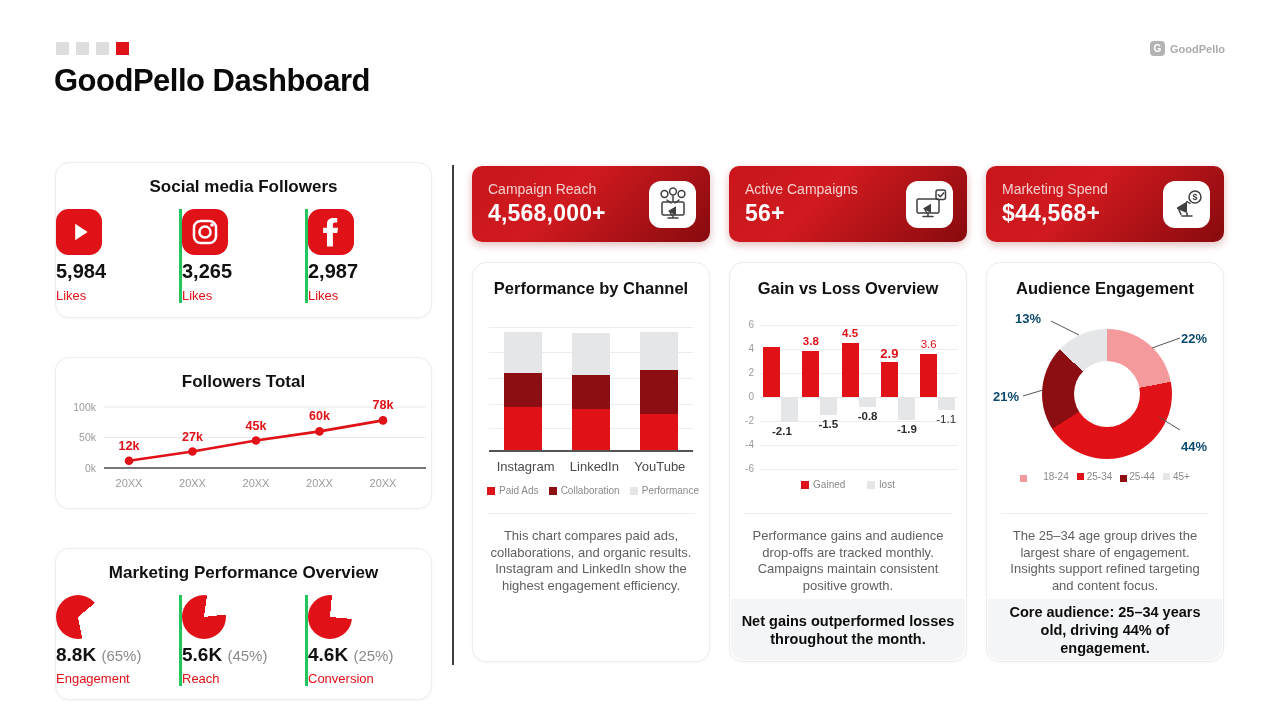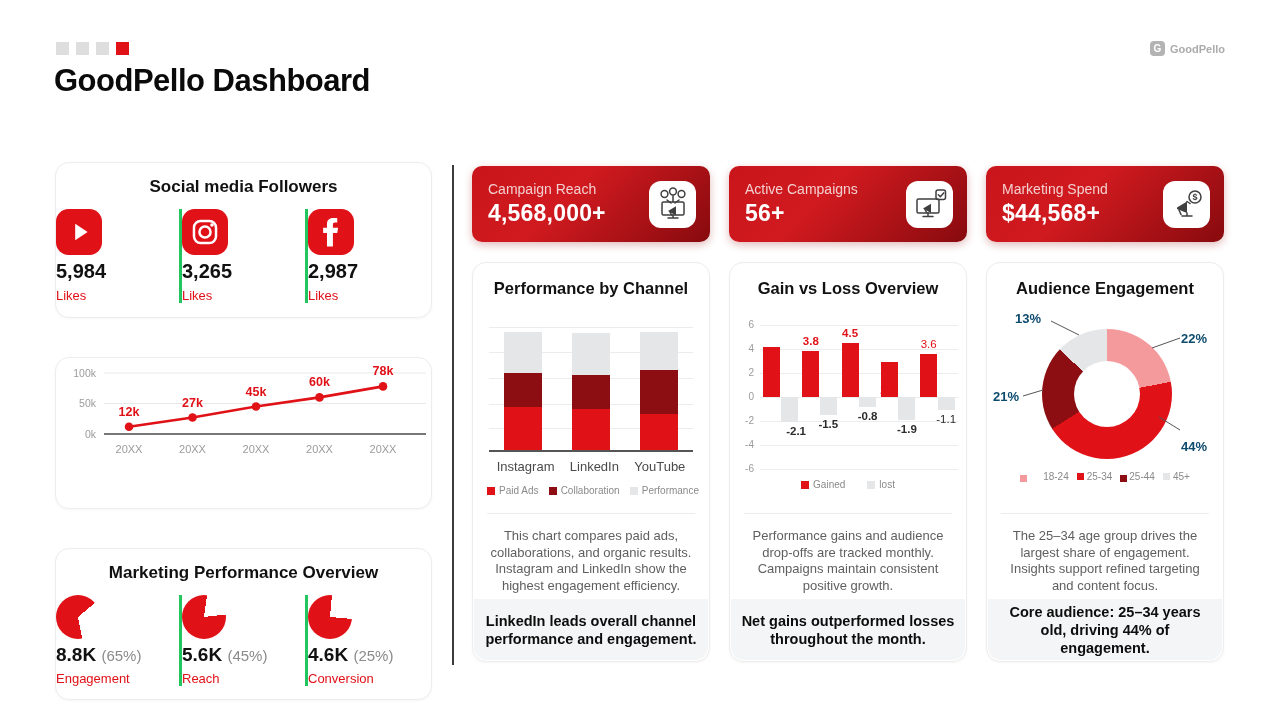--- a/index.html
+++ b/index.html
@@ -139,20 +139,21 @@
           <rect width="48" height="48" rx="13" fill="#e01117"></rect>
           <path d="M30.5 9.5h-4.2c-4.4 0-6.5 2.6-6.5 6.3v3.7h-4v5.6h4V39h6.2V25.1h4.5l.9-5.6h-5.4v-3c0-1.6.6-2.4 2.2-2.4h2.3V9.5z" fill="#fff"></path>
         </svg>
         <span class="s-num">2,987</span>
         <span class="s-likes">Likes</span>
       </div>
     </div>
   </div>
 
   <div class="card card-followers">
+    <h2>Followers Total</h2>
     <div class="fchart"><svg width="377" height="100" viewBox="0 0 377 100">
           <line x1="48" y1="11" x2="370" y2="11" stroke="#e9e9e9" stroke-width="1"></line>
           <text x="40" y="14.5" text-anchor="end" font-size="10.5" fill="#9b9b9b">100k</text>
           <line x1="48" y1="41.5" x2="370" y2="41.5" stroke="#e9e9e9" stroke-width="1"></line>
           <text x="40" y="45" text-anchor="end" font-size="10.5" fill="#9b9b9b">50k</text>
           <line x1="48" y1="72" x2="370" y2="72" stroke="#4a4a4a" stroke-width="1.6"></line>
           <text x="40" y="75.5" text-anchor="end" font-size="10.5" fill="#9b9b9b">0k</text>
           <polyline fill="none" stroke="#e01117" stroke-width="2.6" points="73,64.7 136.5,55.5 200,44.5 263.5,35.4 327,24.4"></polyline>
           <circle cx="73" cy="64.7" r="4.3" fill="#e01117"></circle>
           <text x="73" y="53.7" text-anchor="middle" font-size="12.5" font-weight="bold" fill="#e01117">12k</text>
@@ -267,21 +268,20 @@
               <span>Collaboration</span>
             </span>
             <span class="li">
               <span class="sw" style="background: rgb(228, 230, 232);"></span>
               <span>Performance</span>
             </span>
           </div>
         </div>
       <div class="desc-divider"></div>
       <div class="desc">This chart compares paid ads, collaborations, and organic results. Instagram and LinkedIn show the highest engagement efficiency.</div>
-      <div class="cfooter">LinkedIn leads overall channel performance and engagement.</div>
     </div>
   </div>
 
   <div class="rcol">
     <div class="kpi">
       <div>
         <div class="kpi-label">Active Campaigns</div>
         <div class="kpi-value">56+</div>
       </div>
       <div class="kpi-icon">
@@ -308,31 +308,31 @@
             <div style="position: absolute; left: -26px; top: 66px; width: 20px; text-align: right; font-size: 10px; color: rgb(155, 155, 155);">0</div>
             <div style="position: absolute; left: 0px; right: 0px; top: 96px; border-top: 1px solid rgb(236, 236, 236);"></div>
             <div style="position: absolute; left: -26px; top: 90px; width: 20px; text-align: right; font-size: 10px; color: rgb(155, 155, 155);">-2</div>
             <div style="position: absolute; left: 0px; right: 0px; top: 120px; border-top: 1px solid rgb(236, 236, 236);"></div>
             <div style="position: absolute; left: -26px; top: 114px; width: 20px; text-align: right; font-size: 10px; color: rgb(155, 155, 155);">-4</div>
             <div style="position: absolute; left: 0px; right: 0px; top: 144px; border-top: 1px solid rgb(236, 236, 236);"></div>
             <div style="position: absolute; left: -26px; top: 138px; width: 20px; text-align: right; font-size: 10px; color: rgb(155, 155, 155);">-6</div>
             <div style="position: absolute; left: 3px; width: 17px; top: 21.6px; height: 50.4px; background: rgb(224, 17, 23);"></div>
             <div style="position: absolute; left: -5.5px; width: 34px; top: 5.6px; text-align: center; font-size: 11.5px; font-weight: bold; color: rgb(224, 17, 23); margin-top: 16px;">4.2</div>
             <div style="position: absolute; left: 20.5px; width: 17px; top: 72px; height: 25.2px; background: rgb(228, 230, 232);"></div>
-            <div style="position: absolute; left: 12px; width: 34px; top: 100.2px; text-align: right; font-size: 11.5px; font-weight: bold; color: rgb(44, 44, 44);">-2.1</div>
+            <div style="position: absolute; left: 12px; width: 34px; top: 100.2px; text-align: left; font-size: 11.5px; font-weight: bold; color: rgb(44, 44, 44);">-2.1</div>
             <div style="position: absolute; left: 42.3px; width: 17px; top: 26.4px; height: 45.6px; background: rgb(224, 17, 23);"></div>
             <div style="position: absolute; left: 33.8px; width: 34px; top: 10.4px; text-align: center; font-size: 11.5px; font-weight: bold; color: rgb(224, 17, 23);">3.8</div>
             <div style="position: absolute; left: 59.8px; width: 17px; top: 72px; height: 18px; background: rgb(228, 230, 232);"></div>
             <div style="position: absolute; left: 51.3px; width: 34px; top: 93px; text-align: center; font-size: 11.5px; font-weight: bold; color: rgb(44, 44, 44);">-1.5</div>
             <div style="position: absolute; left: 81.6px; width: 17px; top: 18px; height: 54px; background: rgb(224, 17, 23);"></div>
             <div style="position: absolute; left: 73.1px; width: 34px; top: 2px; text-align: center; font-size: 11.5px; font-weight: bold; color: rgb(224, 17, 23);">4.5</div>
             <div style="position: absolute; left: 99.1px; width: 17px; top: 72px; height: 9.6px; background: rgb(228, 230, 232);"></div>
             <div style="position: absolute; left: 90.6px; width: 34px; top: 84.6px; text-align: center; font-size: 11.5px; font-weight: bold; color: rgb(44, 44, 44);">-0.8</div>
             <div style="position: absolute; left: 120.9px; width: 17px; top: 37.2px; height: 34.8px; background: rgb(224, 17, 23);"></div>
-            <div style="position: absolute; left: 112.4px; width: 34px; top: 21.2px; text-align: center; font-size: 13px; font-weight: bold; color: rgb(224, 17, 23); margin-top: 36px;">2.9</div>
+            <div style="position: absolute; left: 112.4px; width: 34px; top: 21.2px; text-align: center; font-size: 13px; font-weight: bold; color: rgb(224, 17, 23);">2.9</div>
             <div style="position: absolute; left: 138.4px; width: 17px; top: 72px; height: 22.8px; background: rgb(228, 230, 232);"></div>
             <div style="position: absolute; left: 129.9px; width: 34px; top: 97.8px; text-align: center; font-size: 11.5px; font-weight: bold; color: rgb(44, 44, 44);">-1.9</div>
             <div style="position: absolute; left: 160.2px; width: 17px; top: 28.8px; height: 43.2px; background: rgb(224, 17, 23);"></div>
             <div style="position: absolute; left: 151.7px; width: 34px; top: 12.8px; text-align: center; font-size: 11.5px; font-weight: normal; color: rgb(224, 17, 23);">3.6</div>
             <div style="position: absolute; left: 177.7px; width: 17px; top: 72px; height: 13.2px; background: rgb(228, 230, 232);"></div>
             <div style="position: absolute; left: 169.2px; width: 34px; top: 88.2px; text-align: center; font-size: 11.5px; font-weight: normal; color: rgb(44, 44, 44);">-1.1</div>
           </div>
           <div class="legend" style="top: 172px;">
             <span class="li">
               <span class="sw" style="background: rgb(224, 17, 23);"></span>

